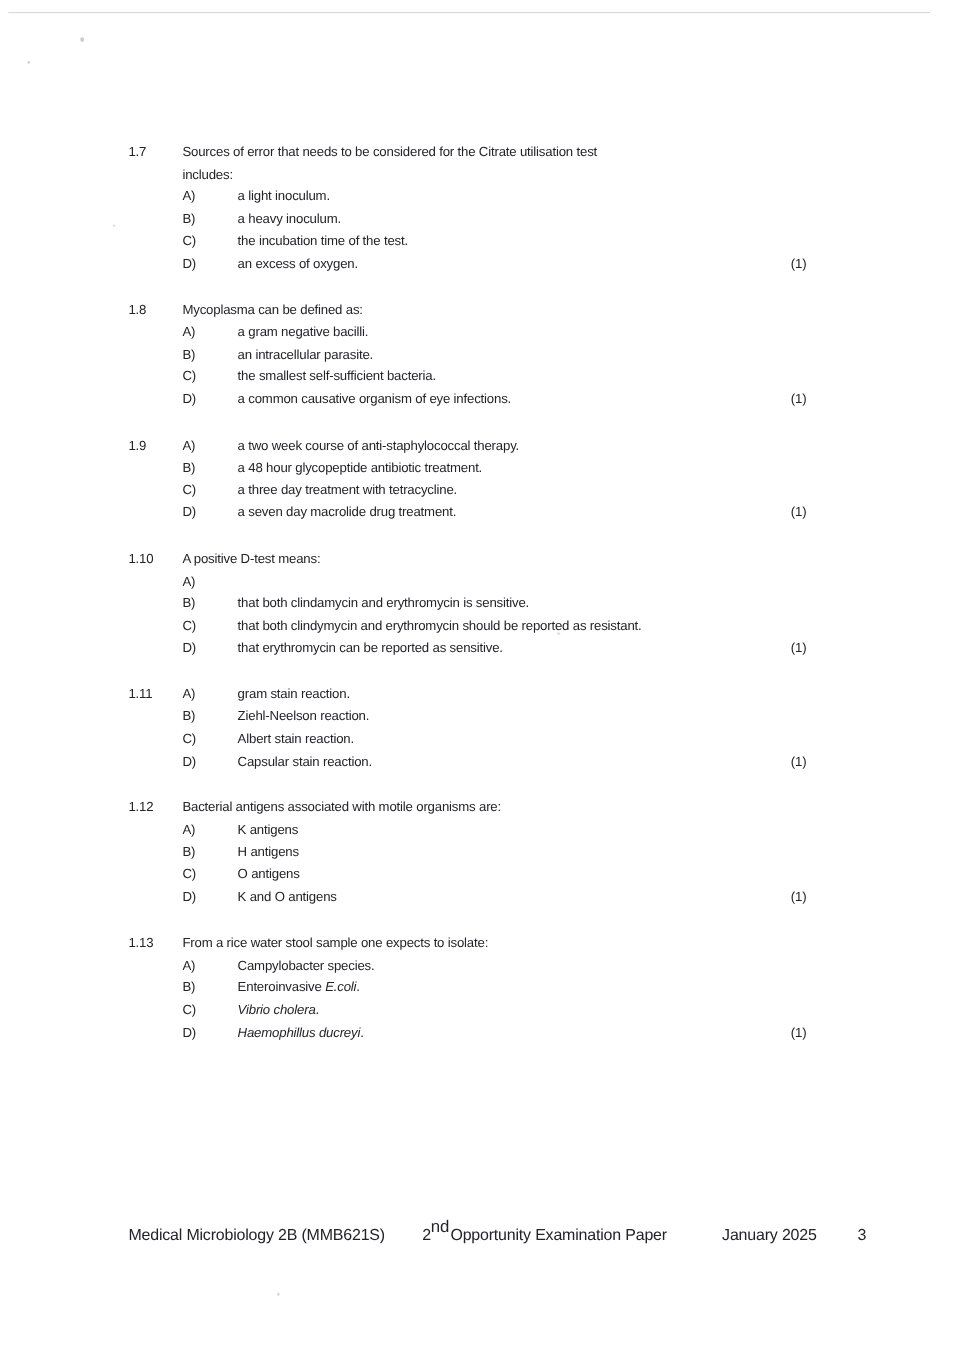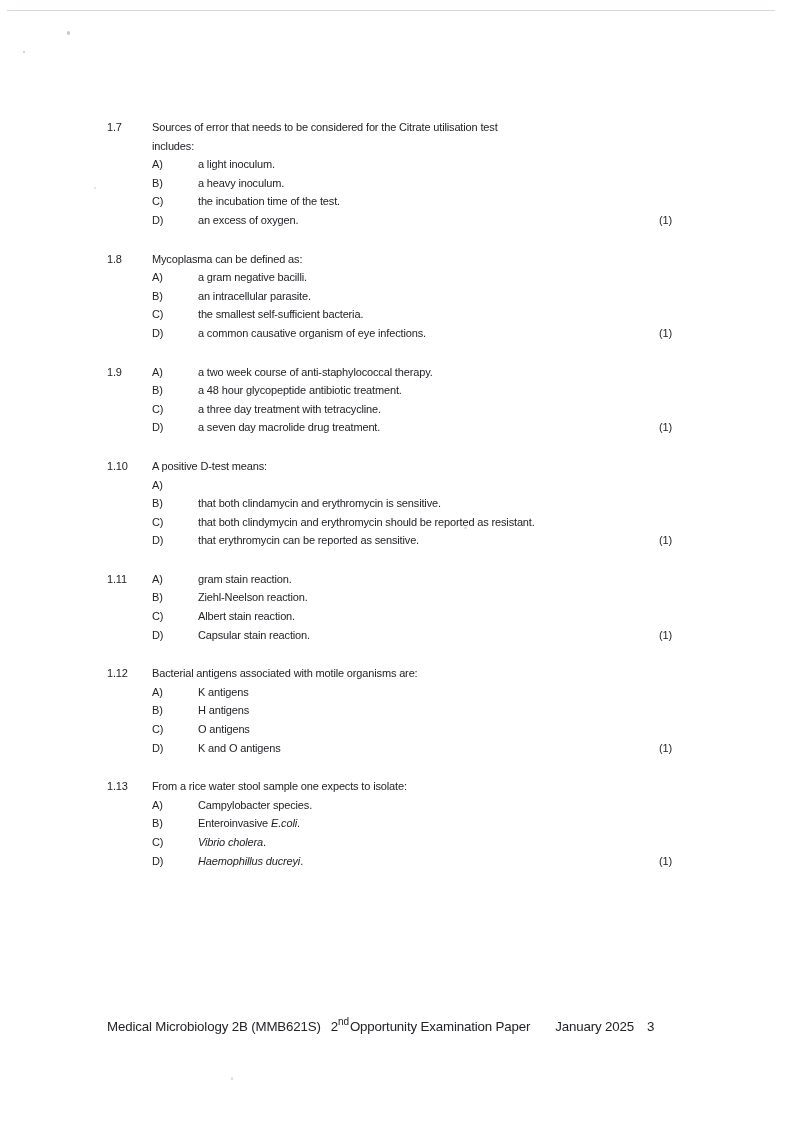--- a/index.html
+++ b/index.html
@@ -88,26 +88,27 @@
     position: absolute;
     left: 107px;
     top: 1014px;
     width: 570px;
     font-size: 13.3px;
     line-height: 18px;
     letter-spacing: -0.15px;
     display: flex;
     align-items: baseline;
     white-space: nowrap;
+    gap: 21px;
   }
   .f-paper { margin-left: 10px; }
   .f-date  { margin-left: 25px; }
   .f-page  { margin-left: 13px; }
   .f-paper sup {
-    font-size: 10px;
+    font-size: 14px;
     position: relative;
     top: -1px;
     margin-right: 1px;
   }
 </style>
 </head>
 <body>
 
 <div class="page">
   <div class="top-line"></div>

